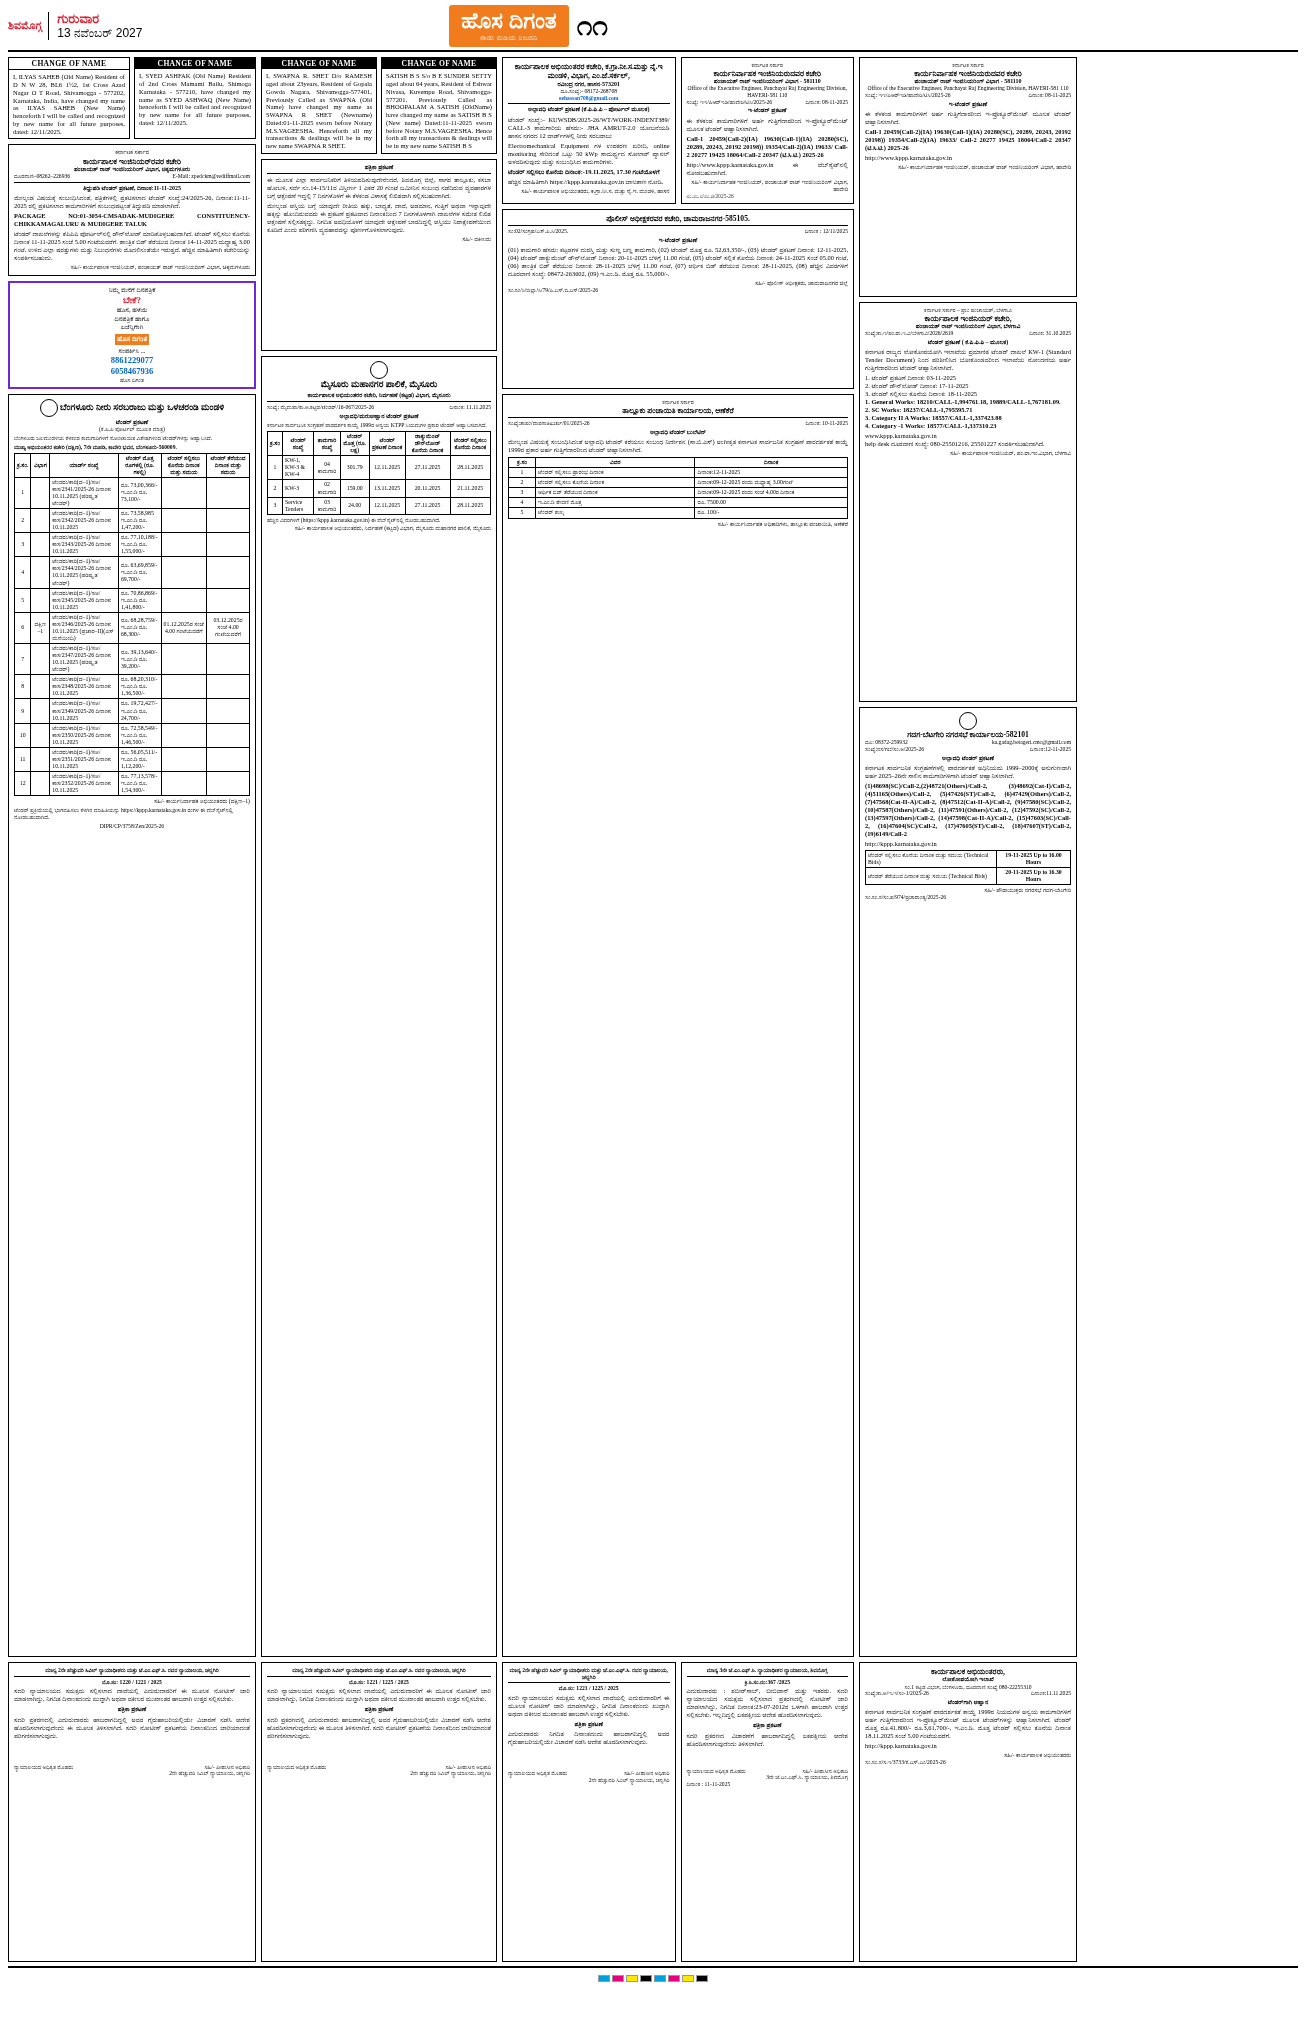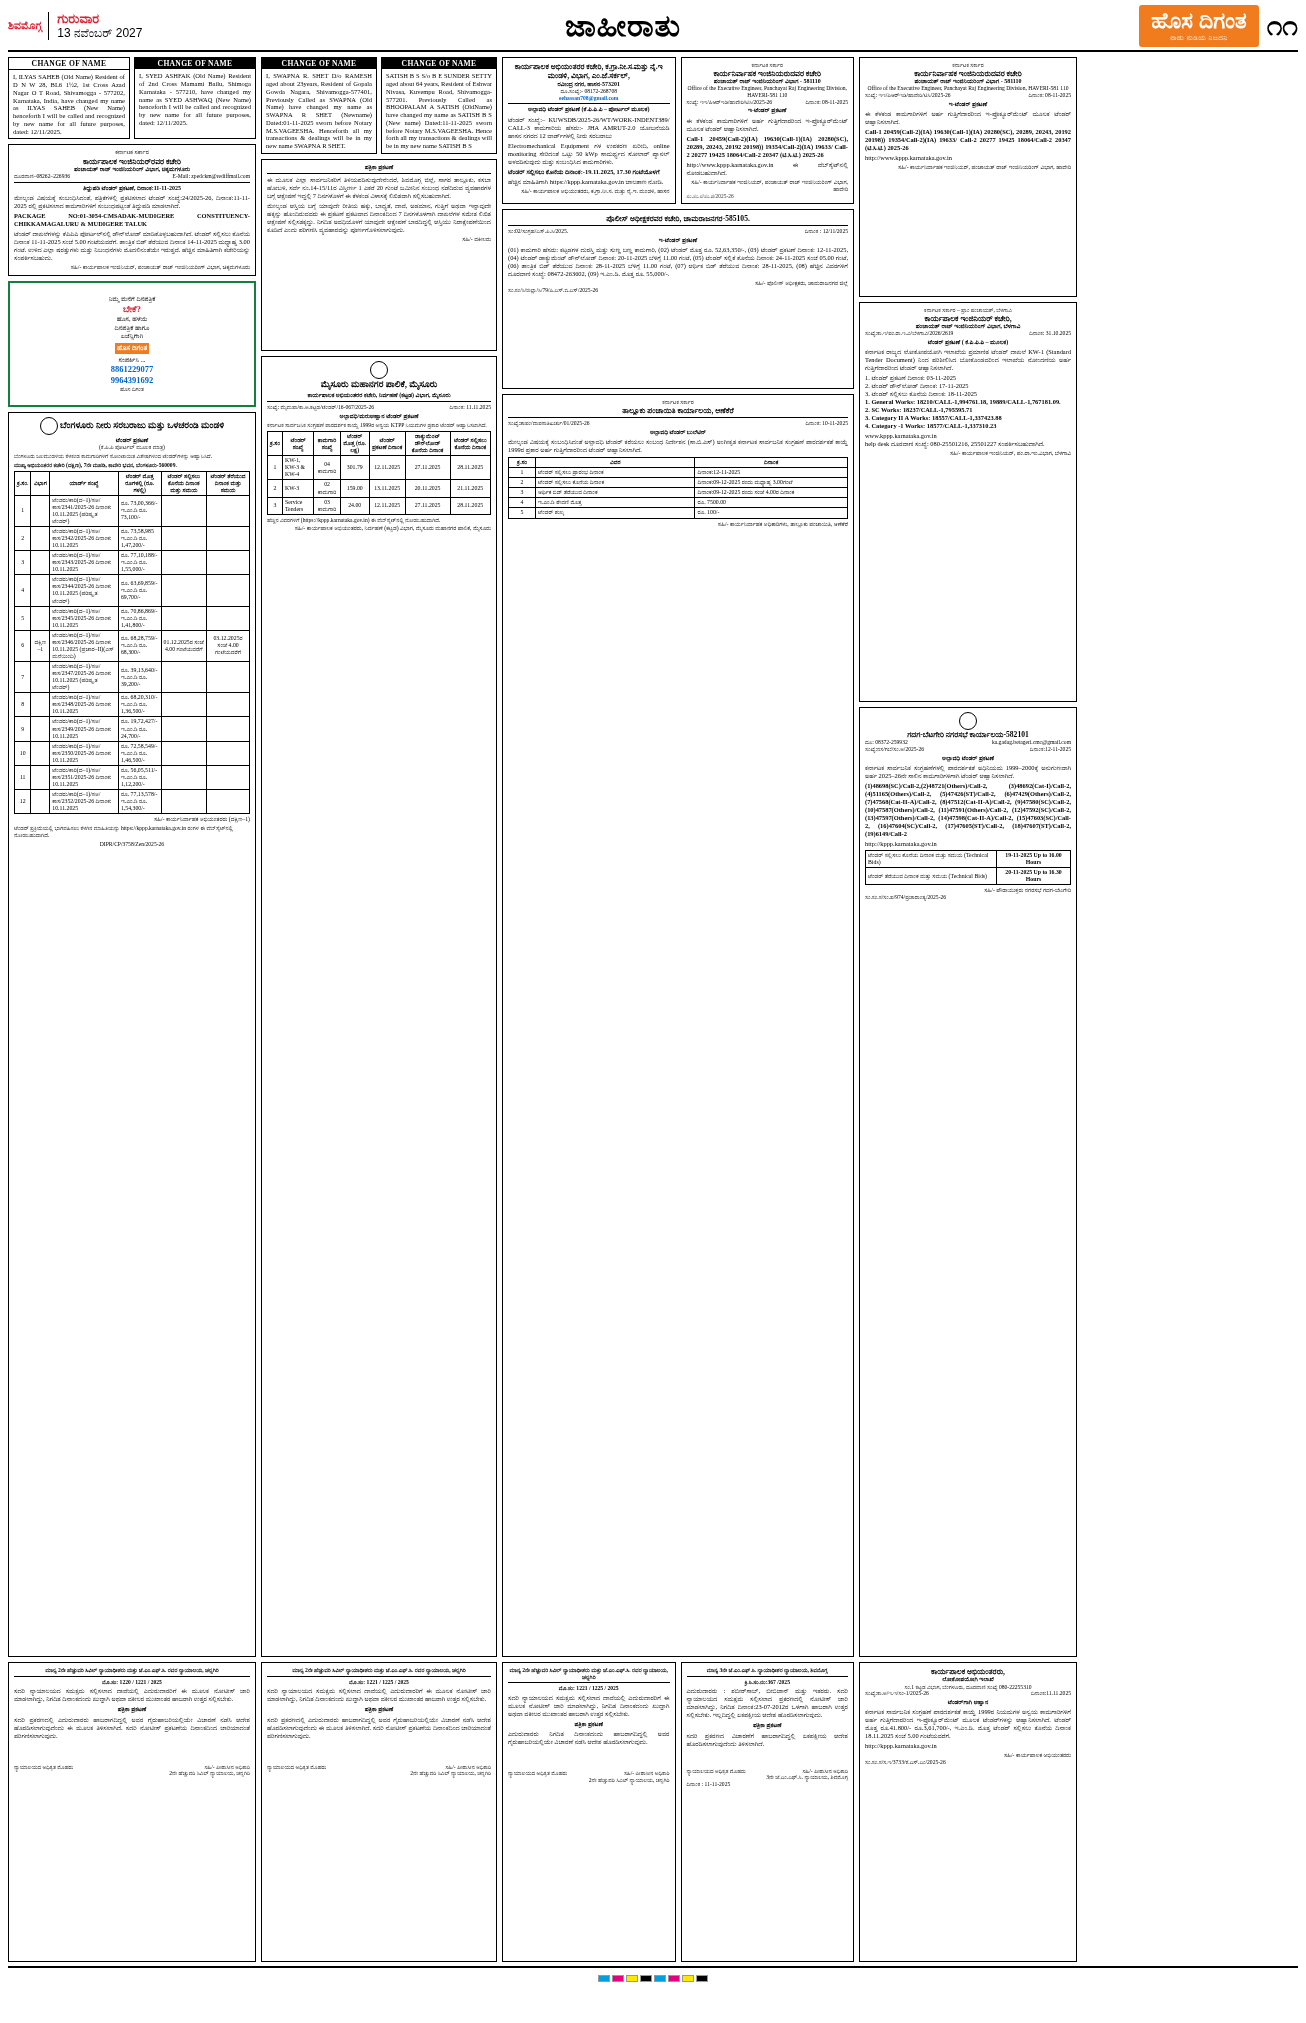--- a/index.html
+++ b/index.html
@@ -54,21 +54,21 @@
   .con .t { background:#000; color:#fff; text-align:center; font-weight:bold; font-size:7.6px; padding:1px 0; margin:-3px -4px 3px -4px; letter-spacing:0.3px; }
   .con .t.plain { background:#fff; color:#000; border-bottom:1px solid #000; }
 
   
   table { border-collapse:collapse; width:100%; font-size:5.8px; }
   td, th { border:1px solid #000; padding:1px 2px; vertical-align:middle; }
   th { font-weight:bold; text-align:center; font-size:5.8px; }
   .tcell-c { text-align:center; }
   .logo-circ { width:18px; height:18px; border-radius:50%; border:1px solid #000; display:inline-block; vertical-align:middle; }
 
-  .adbox { border:2px solid #15803d; padding:12px; text-align:center; font-size:6.5px; line-height:1.3; }
+  .adbox { border:2px solid #6d28d9; padding:3px; text-align:center; font-size:6.5px; line-height:1.3; }
   .adbox .big { font-weight:bold; font-size:9px; color:#d23; }
   .adbox .orange { background:#f07c1e; color:#fff; font-weight:bold; font-size:7px; padding:1px 2px; display:inline-block; margin:2px 0; }
   .adbox .phone { font-weight:bold; font-size:8.5px; color:#06c; }
 
   .sign { text-align:right; font-size:5.8px; margin-top:2px; line-height:1.2; }
 
   .footer { border-top:2px solid #000; margin-top:4px; padding-top:4px; text-align:center; font-size:8.5px; line-height:1.35; }
   .colorbar { display:flex; gap:2px; justify-content:center; margin-top:3px; }
   .colorbar span { width:12px; height:7px; display:inline-block; border:1px solid #999; }
 
@@ -81,21 +81,20 @@
 <div class="page">
 
   <div class="masthead">
     <div class="mh-left">
       <div class="mh-logo">ಶಿವಮೊಗ್ಗ</div>
       <div class="mh-date">
         <div class="mh-day">ಗುರುವಾರ</div>
         <div class="mh-dt">13 ನವೆಂಬರ್ 2027</div>
       </div>
     </div>
-    <div class="mh-title">ಜಾಹೀರಾತು</div>
     <div class="mh-right">
       <div class="mh-brand">
         <span class="gl"></span>
         <span>ಹೊಸ ದಿಗಂತ</span>
         <span class="sub">ನಾಡು ನುಡಿಯ ನಿಜದನಿ</span>
       </div>
       <div class="mh-pageno">೧೧</div>
     </div>
   </div>
 
@@ -134,21 +133,21 @@
 
       <div class="adbox">
         <div>ನಿಮ್ಮ ಮನೆಗೆ ದಿನಪತ್ರಿಕೆ</div>
         <div class="big">ಬೇಕೆ?</div>
         <div>ಹೊಸ, ಹಳೆಯ</div>
         <div>ದಿನಪತ್ರಿಕೆ ಹಾಗೂ</div>
         <div>ಏಜೆನ್ಸಿಗಾಗಿ</div>
         <div class="orange">ಹೊಸ ದಿಗಂತ</div>
         <div>ಸಂಪರ್ಕಿಸಿ ...</div>
         <div class="phone">8861229077</div>
-        <div class="phone">9964391692</div>
+        <div class="phone">6058467936</div>
         <div class="xsm">ಹೊಸ ದಿಗಂತ</div>
       </div>
 
       <div class="box" style="flex:1">
         <div class="hdr">
           <span class="logo-circ"></span>
           <span>ಬೆಂಗಳೂರು ನೀರು ಸರಬರಾಜು ಮತ್ತು ಒಳಚರಂಡಿ ಮಂಡಳಿ</span>
         </div>
         <div class="ctr b sm">ಟೆಂಡರ್ ಪ್ರಕಟಣೆ</div>
         <div class="ctr xsm">(ಕೆ.ಪಿ.ಪಿ ಪೋರ್ಟಲ್ ಮೂಲಕ ಮಾತ್ರ)</div>

